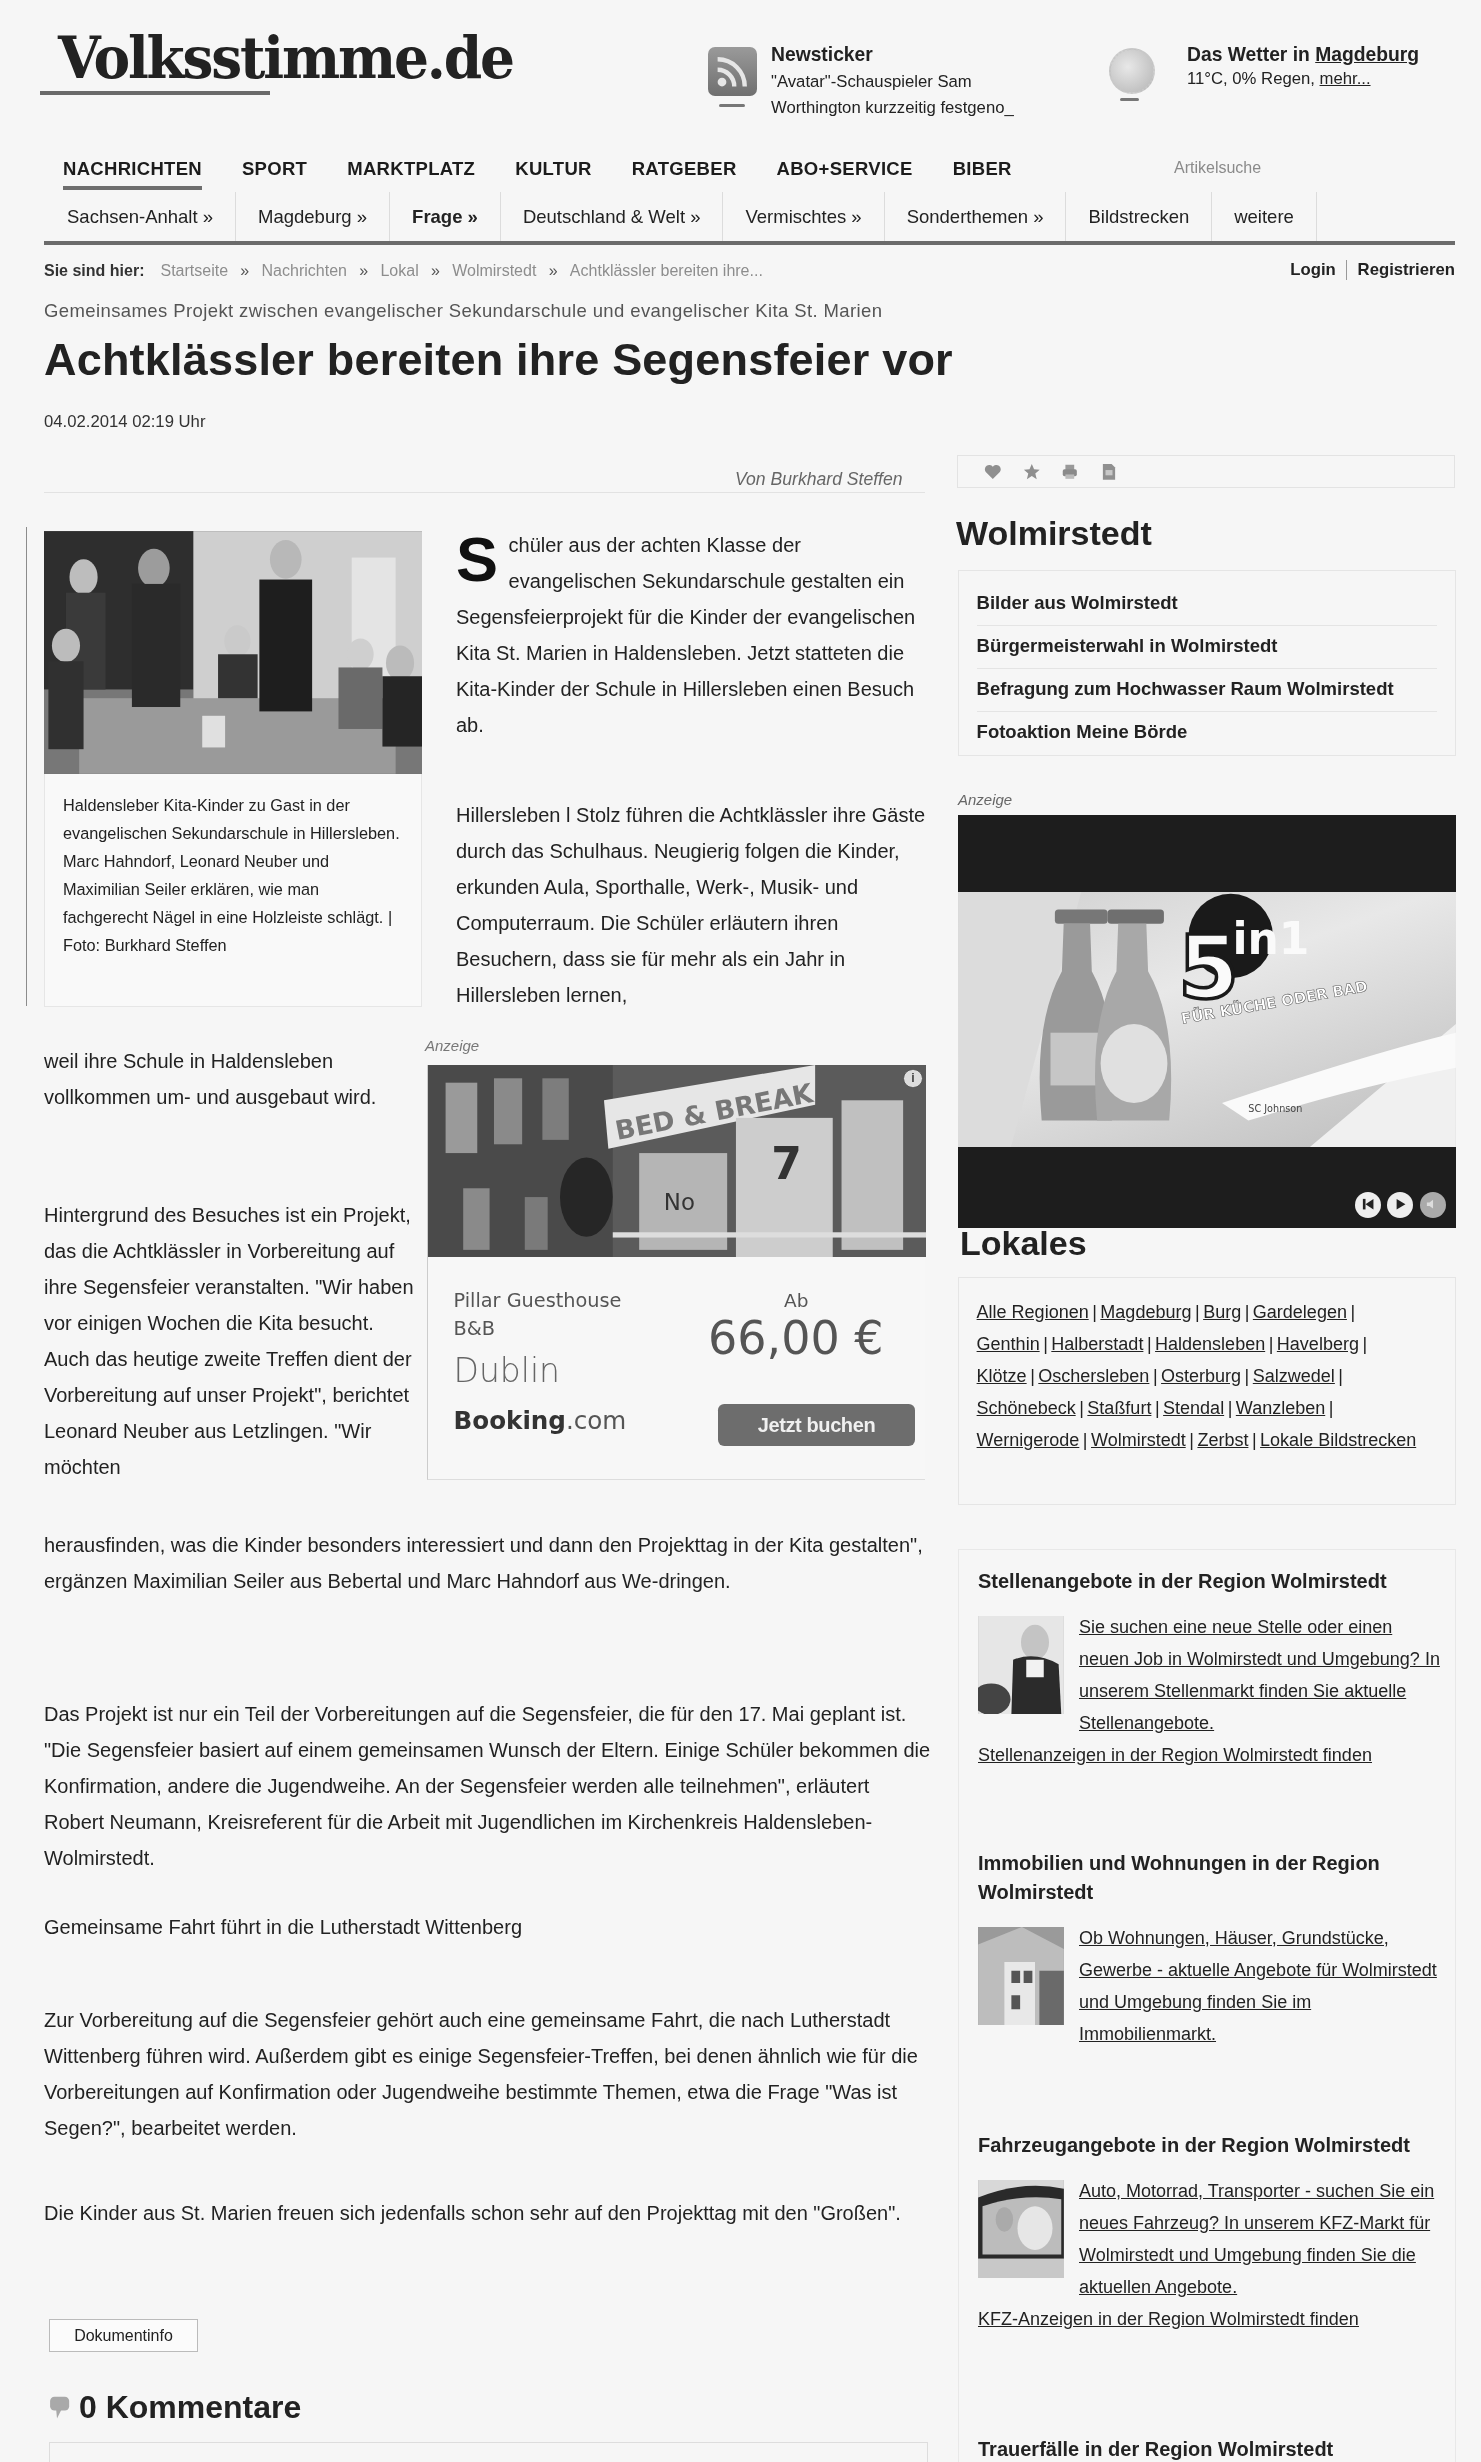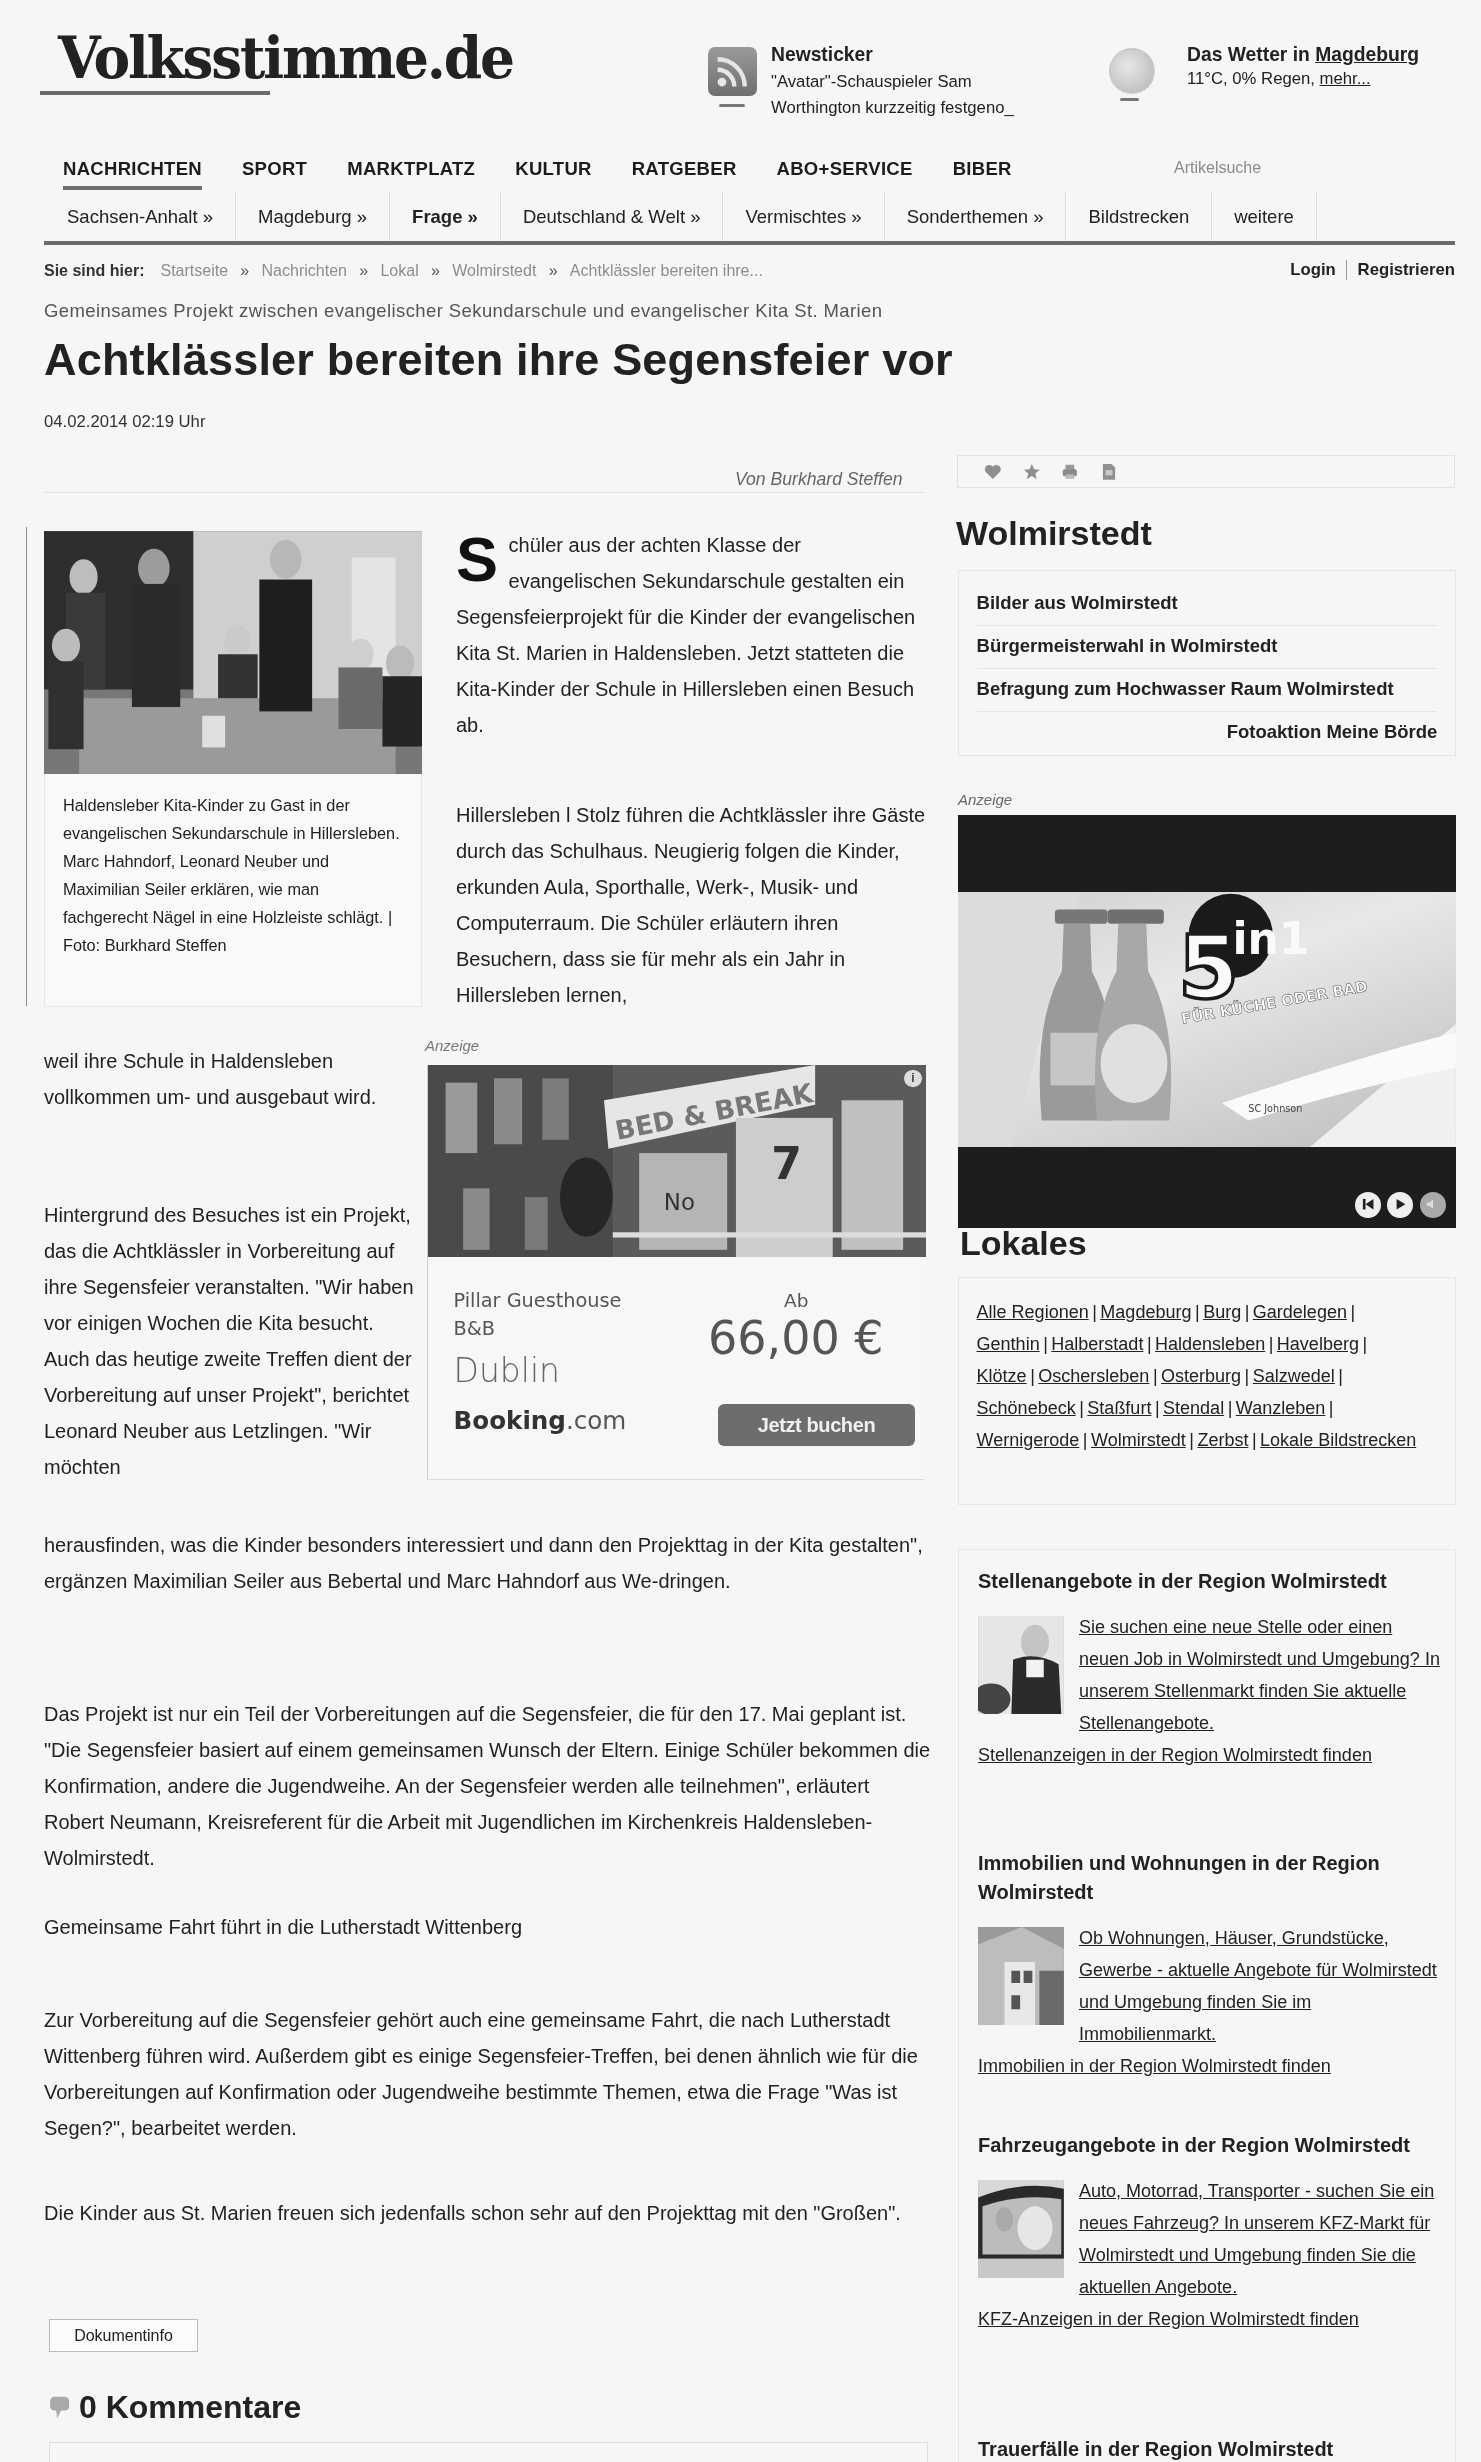--- a/index.html
+++ b/index.html
@@ -79,21 +79,21 @@
 
   .doc-btn { position: absolute; left: 49px; top: 2319px; width: 149px; height: 33px; border: 0.9px solid #bbb; background: #fbfbfb; font-size: 16px; color: #222; text-align: center; line-height: 32px; }
   .comments { position: absolute; left: 49px; top: 2389px; display: flex; align-items: center; gap: 7px; }
   .comments .count { font-size: 32px; font-weight: bold; color: #222; }
   .comment-box { position: absolute; left: 49px; top: 2442px; width: 879px; height: 26px; border: 0.9px solid #ddd; border-bottom: none; }
 
   
   .side-title { position: absolute; left: 956px; top: 514px; font-size: 34px; font-weight: bold; color: #222; }
   .side-links { position: absolute; left: 958px; top: 570px; width: 498px; height: 186px; border: 0.9px solid #e5e5e5; padding: 12.3px 17.6px; }
   .side-links .link { font-size: 18.5px; font-weight: bold; color: #222; height: 43px; line-height: 39px; border-bottom: 0.9px solid #e4e4e4; }
-  .side-links .link:last-child { border-bottom: none; text-align: right; }
+  .side-links .link:last-child { border-bottom: none; }
 
   .side-ad-label { position: absolute; left: 958px; top: 791px; font-size: 15px; font-style: italic; color: #666; }
   .side-ad { position: absolute; left: 958px; top: 815px; width: 498px; height: 413px; background: #1d1d1d; overflow: hidden; }
   .side-ad .scene { position: absolute; left: 0; top: 77px; width: 498px; height: 255px; background: linear-gradient(160deg, #cfcfcf 0%, #e8e8e8 40%, #bcbcbc 100%); overflow: hidden; }
   .side-ad .ctrls { position: absolute; right: 10.5px; bottom: 10.5px; display: flex; gap: 6.2px; }
   .side-ad .ctrl { width: 26px; height: 26px; border-radius: 50%; background: #eee; display: flex; align-items: center; justify-content: center; }
   .side-ad .ctrl.dim { background: #aaa; }
 
   .lokales-title { position: absolute; left: 960px; top: 1224px; font-size: 34px; font-weight: bold; color: #222; }
   .lokales-box { position: absolute; left: 958px; top: 1277px; width: 498px; height: 228px; border: 0.9px solid #e5e5e5; padding: 17.6px 17.6px; font-size: 18px; line-height: 32px; color: #222; }
@@ -378,21 +378,20 @@
           <rect width="98" height="112" fill="#9a9a9a"></rect>
           <polygon points="0,20 50,0 98,25 98,112 0,112" fill="#bdbdbd"></polygon>
           <rect x="30" y="40" width="35" height="72" fill="#e8e8e8"></rect>
           <rect x="38" y="50" width="10" height="14" fill="#555"></rect>
           <rect x="52" y="50" width="10" height="14" fill="#555"></rect>
           <rect x="38" y="78" width="10" height="16" fill="#555"></rect>
           <rect x="70" y="50" width="28" height="62" fill="#6a6a6a"></rect>
         </svg>
     </div>
     <span>Ob Wohnungen, Häuser, Grundstücke, Gewerbe - aktuelle Angebote für Wolmirstedt und Umgebung finden Sie im Immobilienmarkt.</span>
-    <a class="mlink">Immobilien in der Region Wolmirstedt finden</a>
   </div>
 </div>
 
 <div class="market m3">
   <div class="mtitle">Fahrzeugangebote in der Region Wolmirstedt</div>
   <div class="mbody">
     <div class="thumb">
       <svg width="86" height="98" viewBox="0 0 98 112">
           <rect width="98" height="112" fill="#d8d8d8"></rect>
           <path d="M0 20 Q50 0 98 10 L98 90 L0 90 Z" fill="#2a2a2a"></path>

